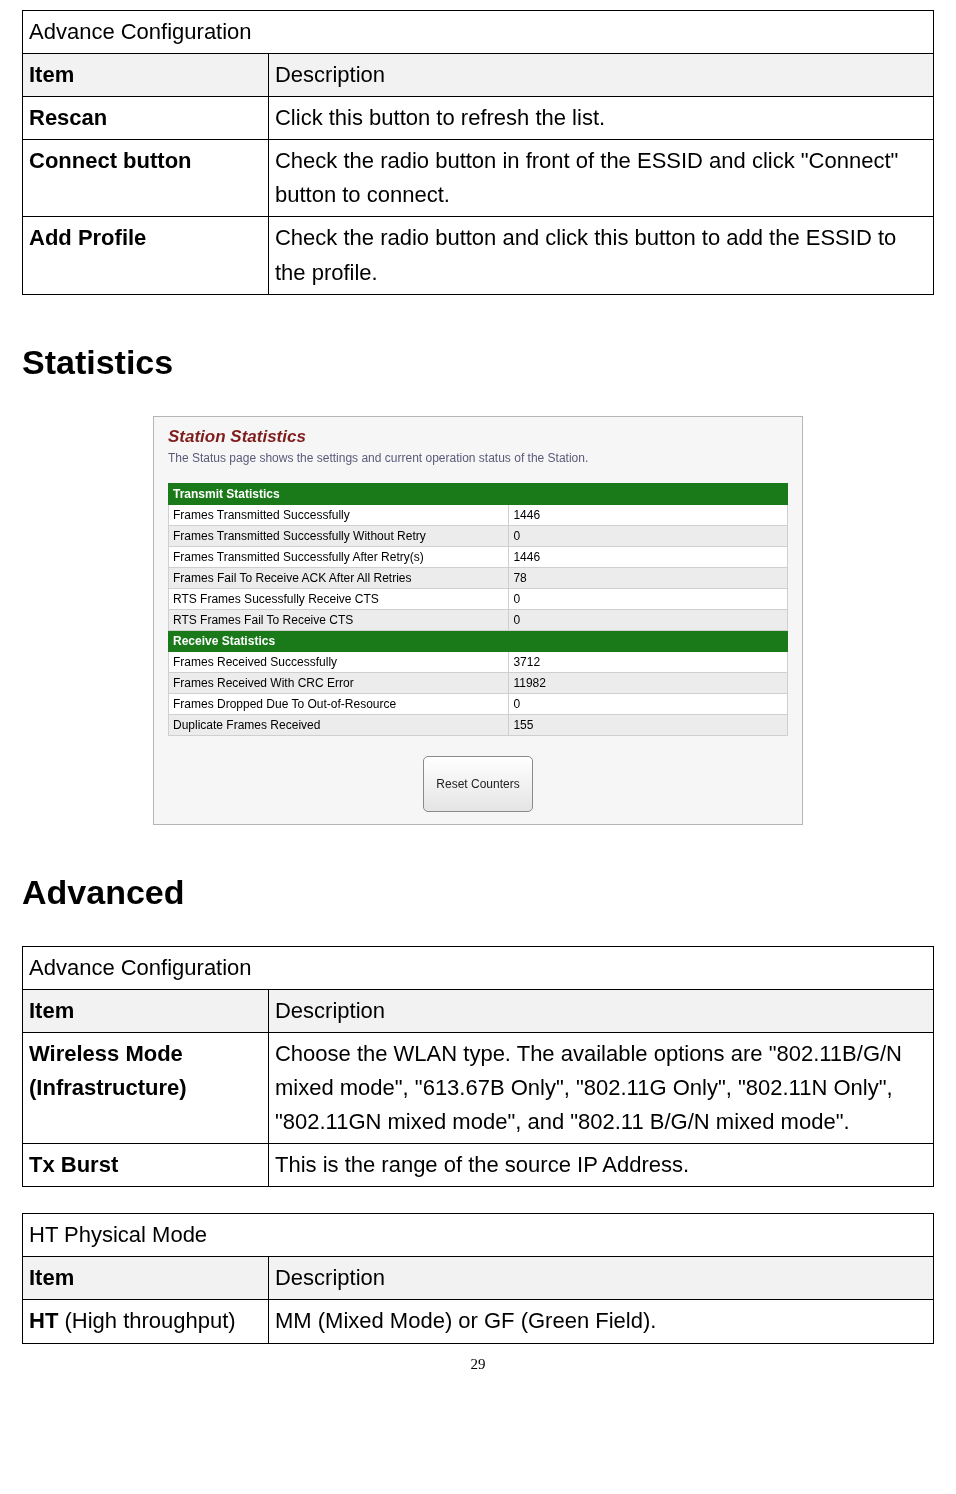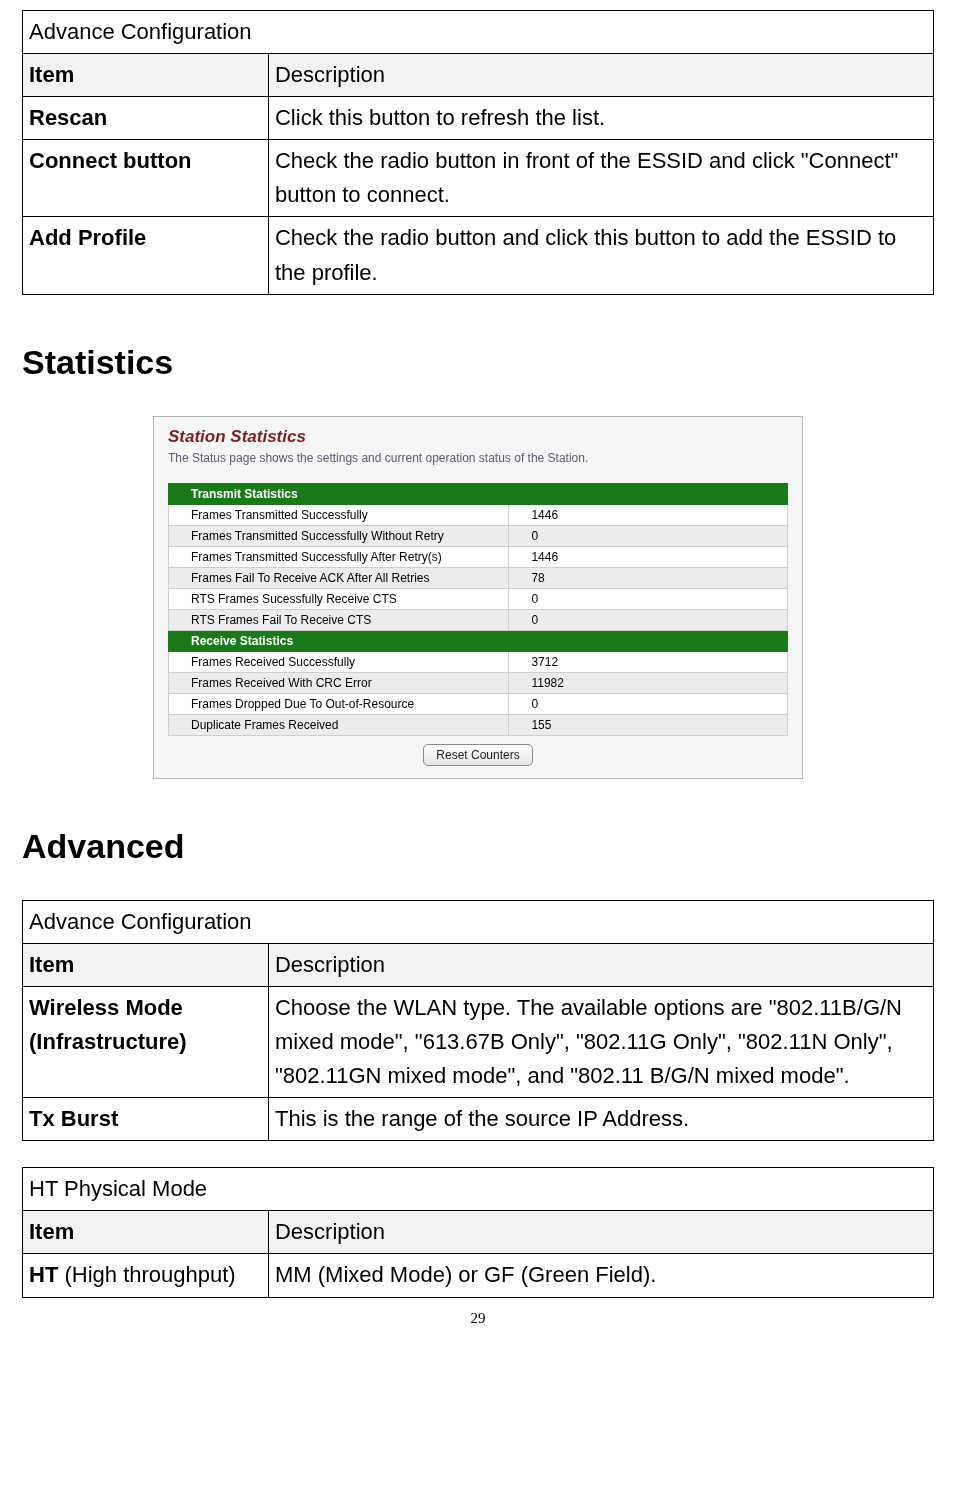--- a/index.html
+++ b/index.html
@@ -74,44 +74,45 @@
     margin-bottom: 18px;
   }
   .stats-table {
     width: 100%;
     border-collapse: collapse;
     font-size: 12px;
     background: #fff;
   }
   .stats-table td, .stats-table th {
     border: 1px solid #cfcfcf;
-    padding: 3px 22px;
+    padding: 3px 4px;
     text-align: left;
   }
   .stats-table .section-row td {
     background: #1a7a1a;
     color: #fff;
     font-weight: bold;
     border: 1px solid #1a7a1a;
   }
   .stats-table .alt td { background: #ececec; }
   .stats-table .label-col { width: 55%; }
   .reset-row {
     text-align: center;
     padding-top: 8px;
   }
   .reset-btn {
     display: inline-block;
-    padding: 3px 12px;
+    padding: 20px 12px;
     border: 1px solid #8a8a8a;
     border-radius: 5px;
     background: linear-gradient(#ffffff,#e4e4e4);
     font-size: 12px;
     font-family: Tahoma, Arial, sans-serif;
     color: #222;
+    margin-top: 12px;
   }
   .page-num {
     text-align: center;
     font-size: 15px;
     margin-top: 12px;
     font-family: "Times New Roman", serif;
   }
 </style>
 </head>
 <body>

